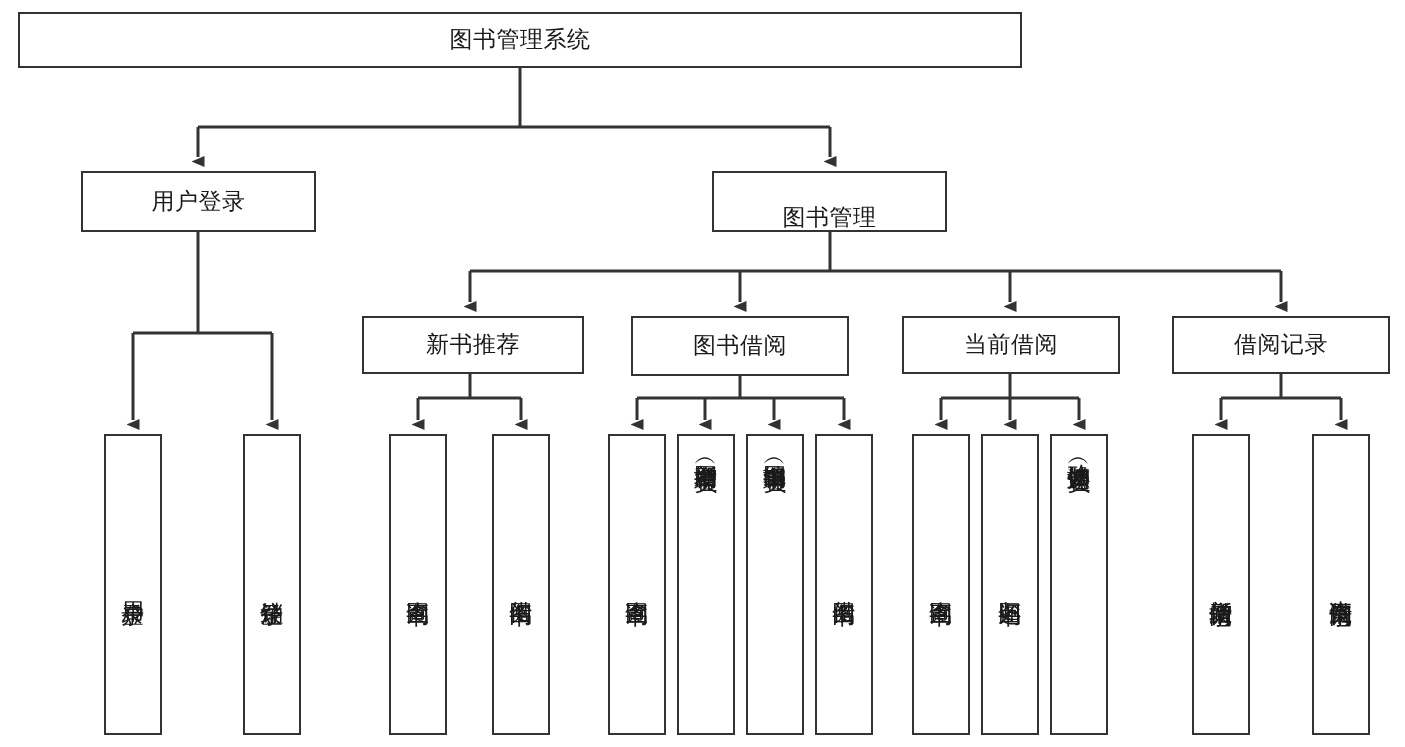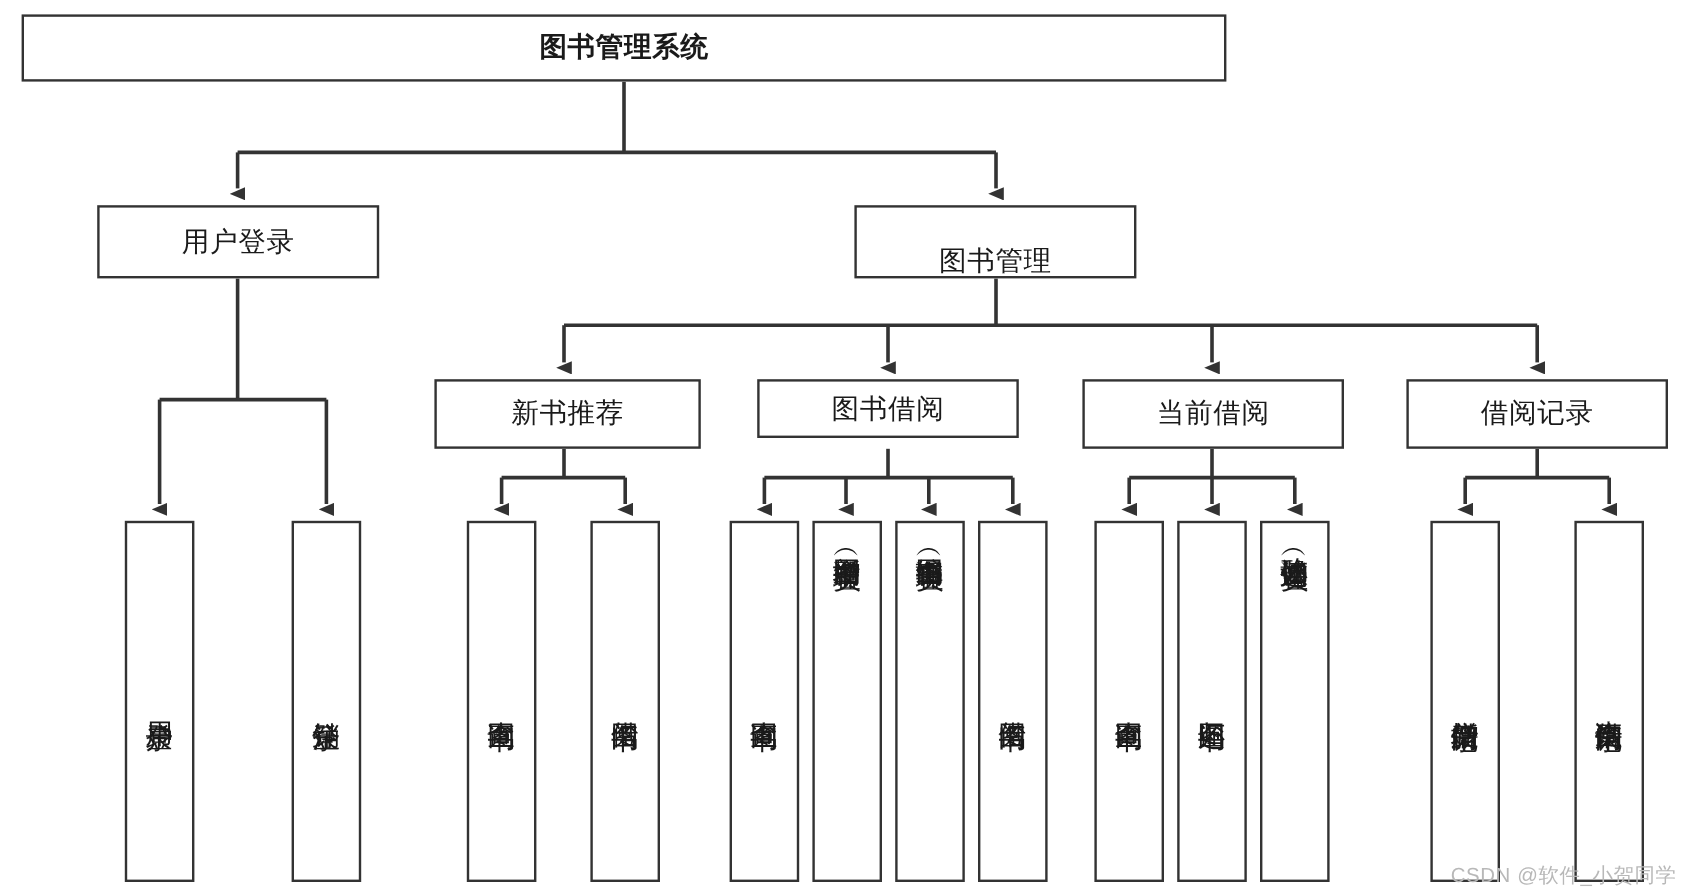--- a/index.html
+++ b/index.html
@@ -119,35 +119,35 @@
       <path d="M1010,398 L1010,420" marker-end="url(#arrow)"></path>
       <path d="M1079,398 L1079,420" marker-end="url(#arrow)"></path>
 
       <path d="M1281,374 L1281,398"></path>
       <path d="M1221,398 L1341,398"></path>
       <path d="M1221,398 L1221,420" marker-end="url(#arrow)"></path>
       <path d="M1341,398 L1341,420" marker-end="url(#arrow)"></path>
     </g>
   </svg>
 
-  <div class="node-box" style="left:18px; top:12px; width:1004px; height:56px;font-weight:bold;">
+  <div class="node-box" style="left:18px; top:12px; width:1004px; height:56px;">
     <span class="node-label-h">图书管理系统</span>
   </div>
 
   <div class="node-box" style="left:81px; top:171px; width:235px; height:61px;">
     <span class="node-label-h">用户登录</span>
   </div>
   <div class="node-box" style="left:712px; top:171px; width:235px; height:61px;align-items:flex-end;">
     <span class="node-label-h">图书管理</span>
   </div>
 
   <div class="node-box" style="left:362px; top:316px; width:222px; height:58px;">
     <span class="node-label-h">新书推荐</span>
   </div>
-  <div class="node-box" style="left:631px; top:316px; width:218px; height:49px;">
+  <div class="node-box" style="left:631px; top:316px; width:218px; height:60px;">
     <span class="node-label-h">图书借阅</span>
   </div>
   <div class="node-box" style="left:1172px; top:316px; width:218px; height:58px;">
     <span class="node-label-h">借阅记录</span>
   </div>
   <div class="node-box" style="left:902px; top:316px; width:218px; height:58px;">
     <span class="node-label-h">当前借阅</span>
   </div>
 
   <div class="node-box leaf-box centered" style="left:104px; top:434px; width:58px; height:301px;">
@@ -187,15 +187,14 @@
     <span class="node-label-v">确认归还（管理员）</span>
   </div>
 
   <div class="node-box leaf-box centered" style="left:1192px; top:434px; width:58px; height:301px;">
     <span class="node-label-v">新增借阅记录</span>
   </div>
   <div class="node-box leaf-box centered" style="left:1312px; top:434px; width:58px; height:301px;">
     <span class="node-label-v">查询借阅记录</span>
   </div>
 
-  <div class="watermark">CSDN @软件_小贺同学</div>
 
 </div>
 
 </body></html>

